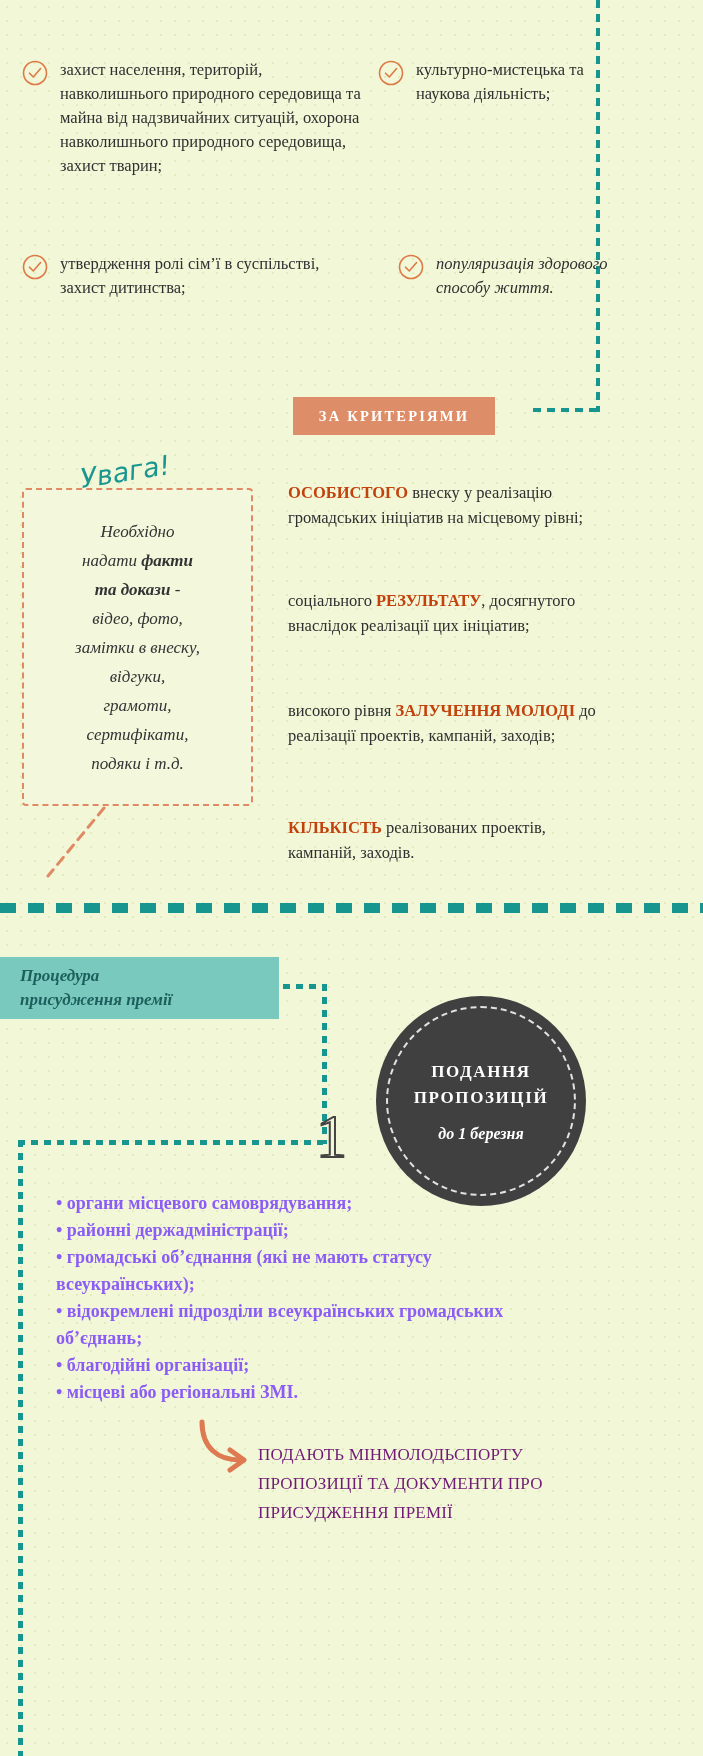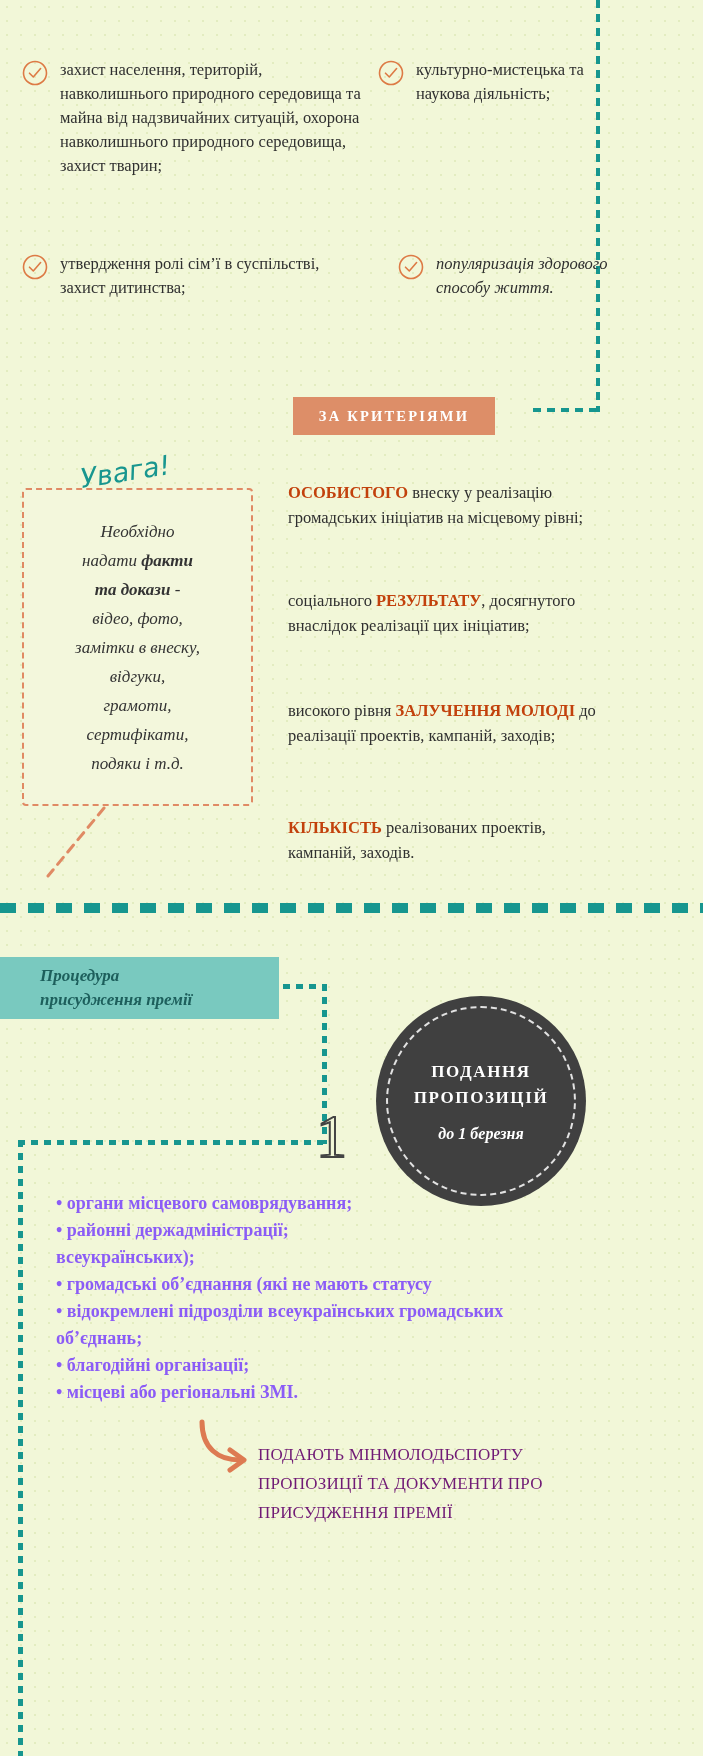--- a/index.html
+++ b/index.html
@@ -158,21 +158,21 @@
     background: #79c9bf;
     color: #1d5f5c;
     font-family: "Liberation Serif", serif;
     font-style: italic;
     font-weight: bold;
     font-size: 17px;
     line-height: 24px;
     display: flex;
     flex-direction: column;
     justify-content: center;
-    padding-left: 40px;
+    padding-left: 20px;
     box-sizing: border-box;
   }
 
   
   .dot-h1 {
     position: absolute;
     left: 283px;
     top: 984px;
     width: 44px;
     height: 5px;
@@ -403,22 +403,22 @@
   <div class="circle-title">
     <span>ПОДАННЯ</span><br>
     <span>ПРОПОЗИЦІЙ</span>
   </div>
   <div class="circle-sub">до 1 березня</div>
 </div>
 
 <div class="bullets">
   <div>• органи місцевого самоврядування;</div>
   <div>• районні держадміністрації;</div>
+  <div>• громадські об’єднання (які не мають статусу</div>
   <div>всеукраїнських);</div>
-  <div>• громадські об’єднання (які не мають статусу</div>
   <div>• відокремлені підрозділи всеукраїнських громадських</div>
   <div>об’єднань;</div>
   <div>• благодійні організації;</div>
   <div>• місцеві або регіональні ЗМІ.</div>
 </div>
 
 <div class="arrow-wrap">
   <svg width="70" height="60" viewBox="0 0 70 60">
     <path d="M6 4 C 6 30, 22 42, 44 42" fill="none" stroke="#dd7a52" stroke-width="5" stroke-linecap="round"></path>
     <path d="M34 32 L48 42 L34 52" fill="none" stroke="#dd7a52" stroke-width="5" stroke-linecap="round" stroke-linejoin="round"></path>

